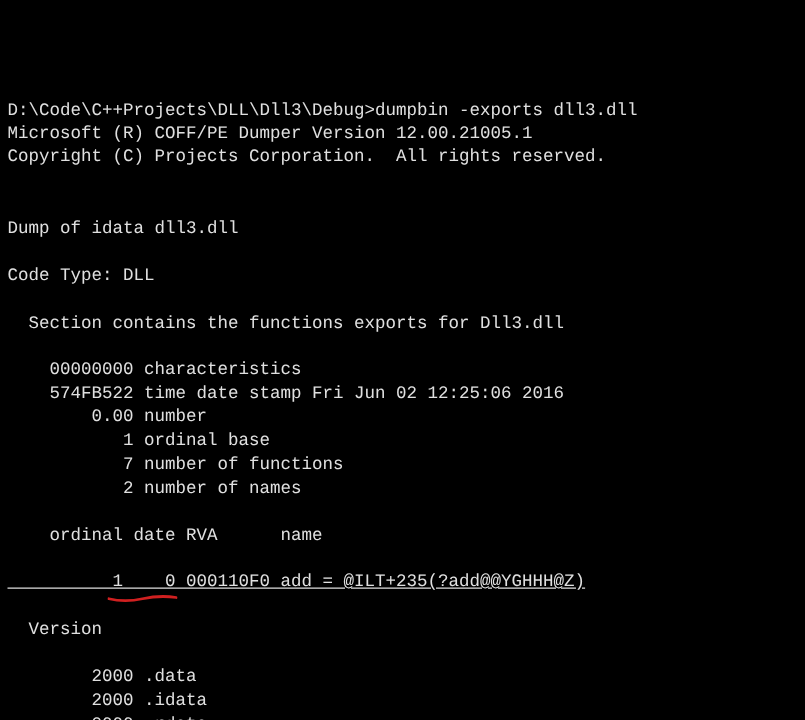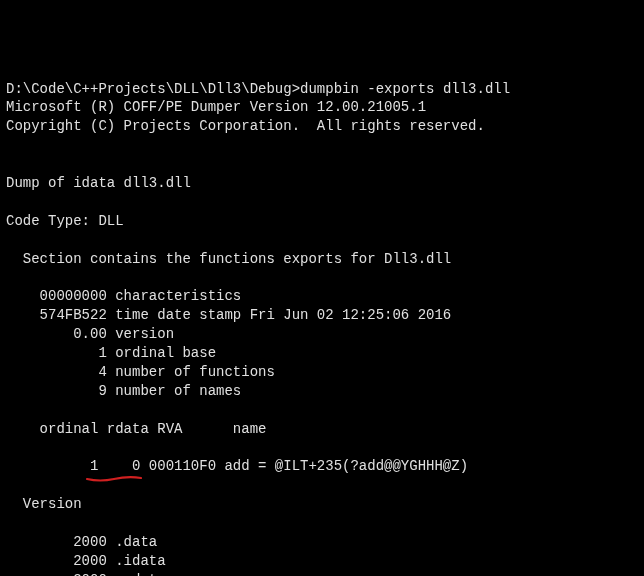--- a/index.html
+++ b/index.html
@@ -12,20 +12,21 @@
       line-height: 1.35;
       width: 644px;
       height: 576px;
       box-sizing: border-box;
       overflow: hidden;
       white-space: pre;
     }
     .underline-wrap {
       position: relative;
       display: inline-block;
+      text-decoration: underline;
     }
     .red-underline {
       position: absolute;
       left: 80px;
       bottom: -6px;
       width: 56px;
       height: 6px;
       pointer-events: none;
     }
     .red-underline svg {
@@ -43,26 +44,26 @@
 
 
 <span>Dump of idata dll3.dll</span>
 
 <span>Code Type: DLL</span>
 
 <span>  Section contains the functions exports for Dll3.dll</span>
 
 <span>    00000000 characteristics</span>
 <span>    574FB522 time date stamp Fri Jun 02 12:25:06 2016</span>
-<span>        0.00 version</span>
+<span>        0.00 number</span>
 <span>           1 ordinal base</span>
-<span>           4 number of functions</span>
-<span>           9 number of names</span>
+<span>           7 number of functions</span>
+<span>           2 number of names</span>
 
-<span>    ordinal rdata RVA      name</span>
+<span>    ordinal date RVA      name</span>
 
 <span class="underline-wrap"><span>          1    0 000110F0 add = @ILT+235(?add@@YGHHH@Z)</span><span class="red-underline"><svg width="56" height="6" viewBox="0 0 56 6">
           <path d="M1 3 Q 14 6 28 3 T 55 2" stroke="#d02020" stroke-width="2.2" fill="none" stroke-linecap="round"></path>
         </svg></span></span>
 
 <span>  Version</span>
 
 <span>        2000 .data</span>
 <span>        2000 .idata</span>
 <span>        2000 .rdata</span>

